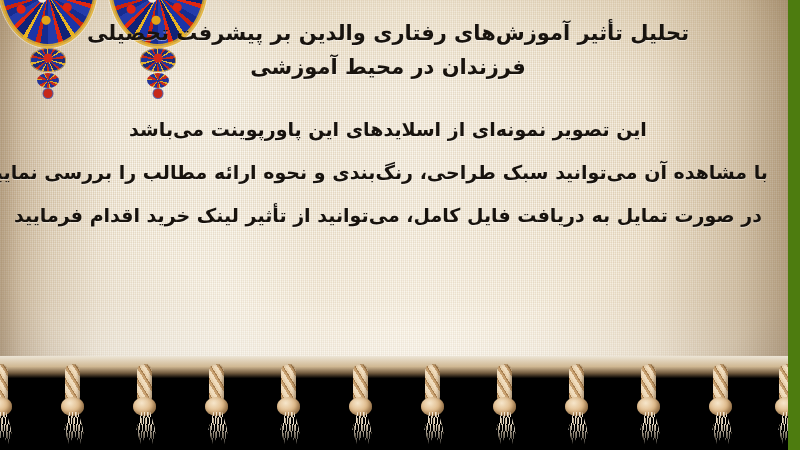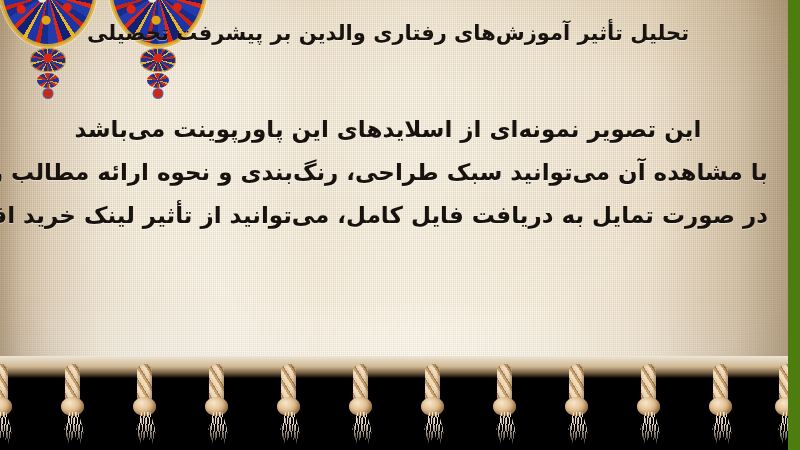--- a/index.html
+++ b/index.html
@@ -195,21 +195,21 @@
     position: absolute;
     top: 108px;
     right: 20px;
     width: 760px;
     text-align: center;
     direction: rtl;
     color: #17120d;
   }
   .body-line {
     display: block;
-    font-size: 23px;
+    font-size: 19px;
     line-height: 43px;
     font-weight: 600;
     white-space: nowrap;
     text-shadow: 0 1px 0 rgba(255,255,255,0.40);
   }
 
   
   .fringe-zone {
     position: absolute;
     left: 0;
@@ -313,20 +313,21 @@
       <div class="pendant p-top"></div>
       <div class="pendant p-mid"></div>
       <div class="pendant p-dot"></div>
     </div>
   </div>
 
   <div class="text-layer">
 
     <div class="slide-title">
       <span class="line">تحلیل تأثیر آموزش‌های رفتاری والدین بر پیشرفت تحصیلی</span>
+      <span class="line">فرزندان در محیط آموزشی</span>
     </div>
 
     <div class="body-block">
       <span class="body-line">این تصویر نمونه‌ای از اسلایدهای این پاورپوینت می‌باشد</span>
       <span class="body-line">با مشاهده آن می‌توانید سبک طراحی، رنگ‌بندی و نحوه ارائه مطالب را بررسی نمایید</span>
       <span class="body-line">در صورت تمایل به دریافت فایل کامل، می‌توانید از تأثیر لینک خرید اقدام فرمایید</span>
     </div>
 
   </div>
 

